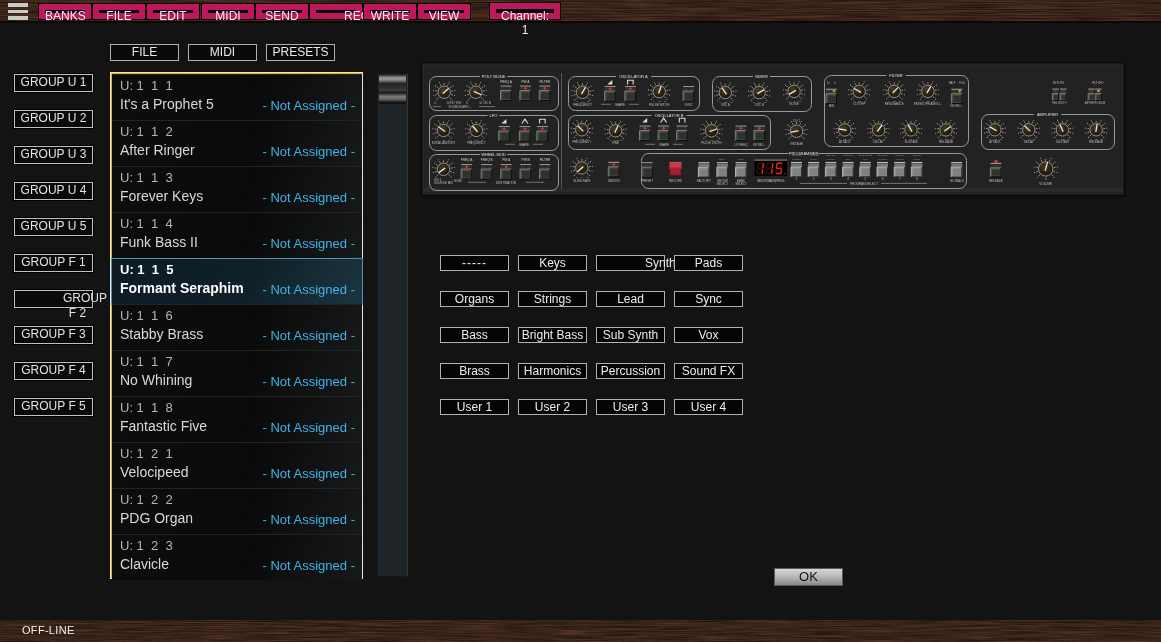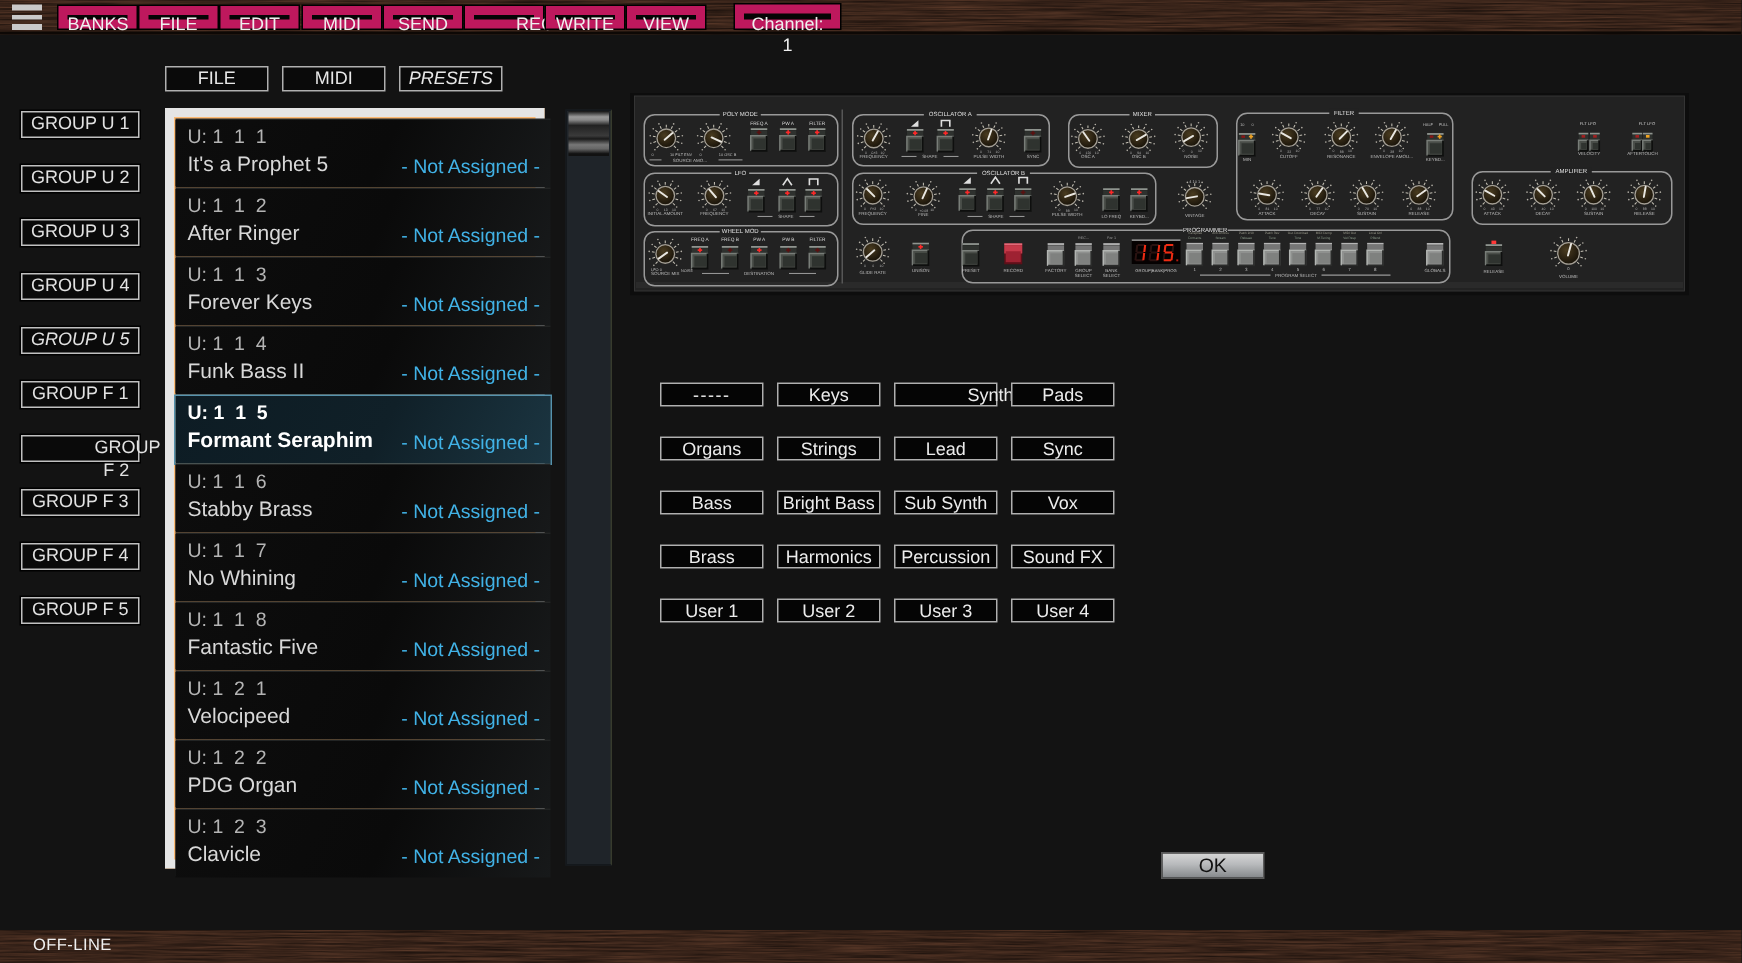--- a/index.html
+++ b/index.html
@@ -11,22 +11,22 @@
   .mbtn { position:absolute; top:4px; height:15px; background:#050505;
     border:6px solid #be185d; color:#efefef; font-size:12px; text-align:center;
     line-height:13px; box-shadow:0 0 0 1px #000; }
   .ham { position:absolute; left:8px; width:20px; height:3.7px; background:#c9c9c9; }
   .gbtn { position:absolute; left:14px; width:79px; height:18px; background:#0a0a0a;
     border:1px solid #c0c0c0; color:#e2e2e2; font-size:12px; text-align:center;
     line-height:15px; box-shadow:0 0 0 1px #000; }
   .tab { position:absolute; top:44px; width:69px; height:17px; background:#0a0a0a;
     border:1px solid #b0b0b0; color:#e8e8e8; font-size:12px; text-align:center;
     line-height:14px; }
-  #list { left:110px; top:72px; width:253px; height:507px; background:#fdba74;
-    border:6px solid #e5e5e5; }
+  #list { left:110px; top:72px; width:253px; height:507px; background:#eab308;
+    border:1px solid #e5e5e5; }
   .row { position:absolute; left:1px; width:250px; height:45px;
     background:linear-gradient(115deg, #0d0d0d 0%, #0a0a0a 55%, #17191a 100%);
     box-shadow:0 -1px 0 #222424; }
   .row .l1 { position:absolute; left:8px; top:3px; font-size:13px; color:#b4b4b4;
     white-space:pre; }
   .row .l2 { position:absolute; left:8px; top:21px; font-size:14px; color:#d8d8d8; }
   .row .na { position:absolute; right:7px; top:23px; font-size:13px; color:#41b2e6; }
   .row.sel { background:linear-gradient(115deg, #0d1c24 0%, #102028 55%, #1b3541 100%);
     outline:1px solid #5592ad; }
   .row.sel .l1, .row.sel .l2 { color:#ffffff; font-weight:bold; }
@@ -65,30 +65,30 @@
 <div class="mbtn" style="left:256px;width:52px;">SEND</div>
 <div class="mbtn" style="left:310px;width:52px;padding-left:28px;">RECV</div>
 <div class="mbtn" style="left:364px;width:52px;">WRITE</div>
 <div class="mbtn" style="left:418px;width:52px;">VIEW</div>
 <div class="mbtn" style="left:490px;width:70px;top:3px;height:16px;line-height:14px;">Channel: 1</div>
 
 <div class="gbtn" style="top:74px;">GROUP U 1</div>
 <div class="gbtn" style="top:110px;">GROUP U 2</div>
 <div class="gbtn" style="top:146px;">GROUP U 3</div>
 <div class="gbtn" style="top:182px;">GROUP U 4</div>
-<div class="gbtn" style="top:218px;font-style:italic;">GROUP U 5</div>
+<div class="gbtn" style="top:218px;">GROUP U 5</div>
 <div class="gbtn" style="top:254px;">GROUP F 1</div>
 <div class="gbtn" style="top:290px;padding-left:48px;">GROUP F 2</div>
 <div class="gbtn" style="top:326px;">GROUP F 3</div>
 <div class="gbtn" style="top:362px;">GROUP F 4</div>
 <div class="gbtn" style="top:398px;">GROUP F 5</div>
 
 <div class="tab" style="left:110px;">FILE</div>
 <div class="tab" style="left:188px;">MIDI</div>
-<div class="tab" style="left:266px;font-style:italic;">PRESETS</div>
+<div class="tab" style="left:266px;">PRESETS</div>
 
 <div class="abs" id="list">
 <div class="row" style="top:2px;">
       <span class="l1">U: 1  1  1</span>
       <span class="l2">It's a Prophet 5</span>
       <span class="na">- Not Assigned -</span>
     </div>
 <div class="row" style="top:48px;">
       <span class="l1">U: 1  1  2</span>
       <span class="l2">After Ringer</span>

